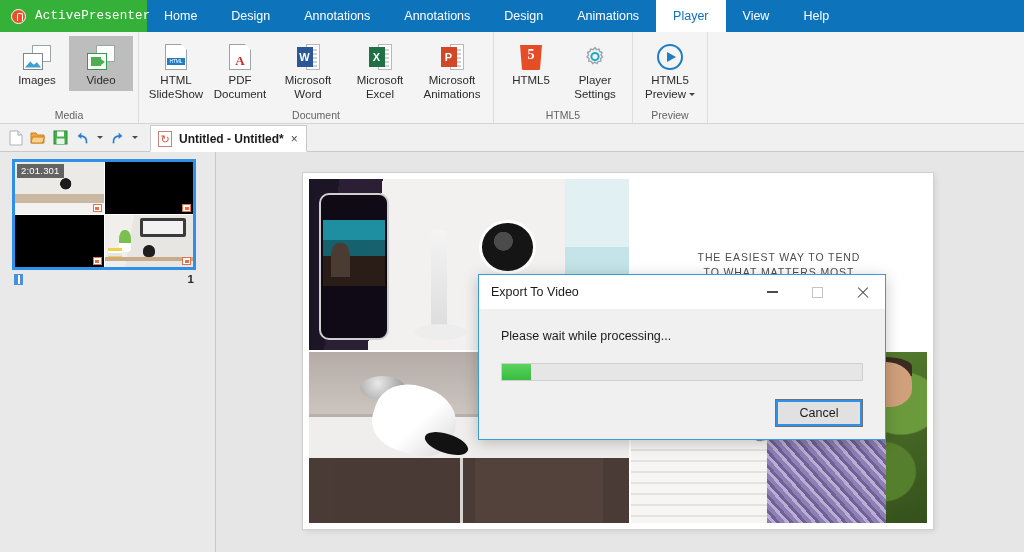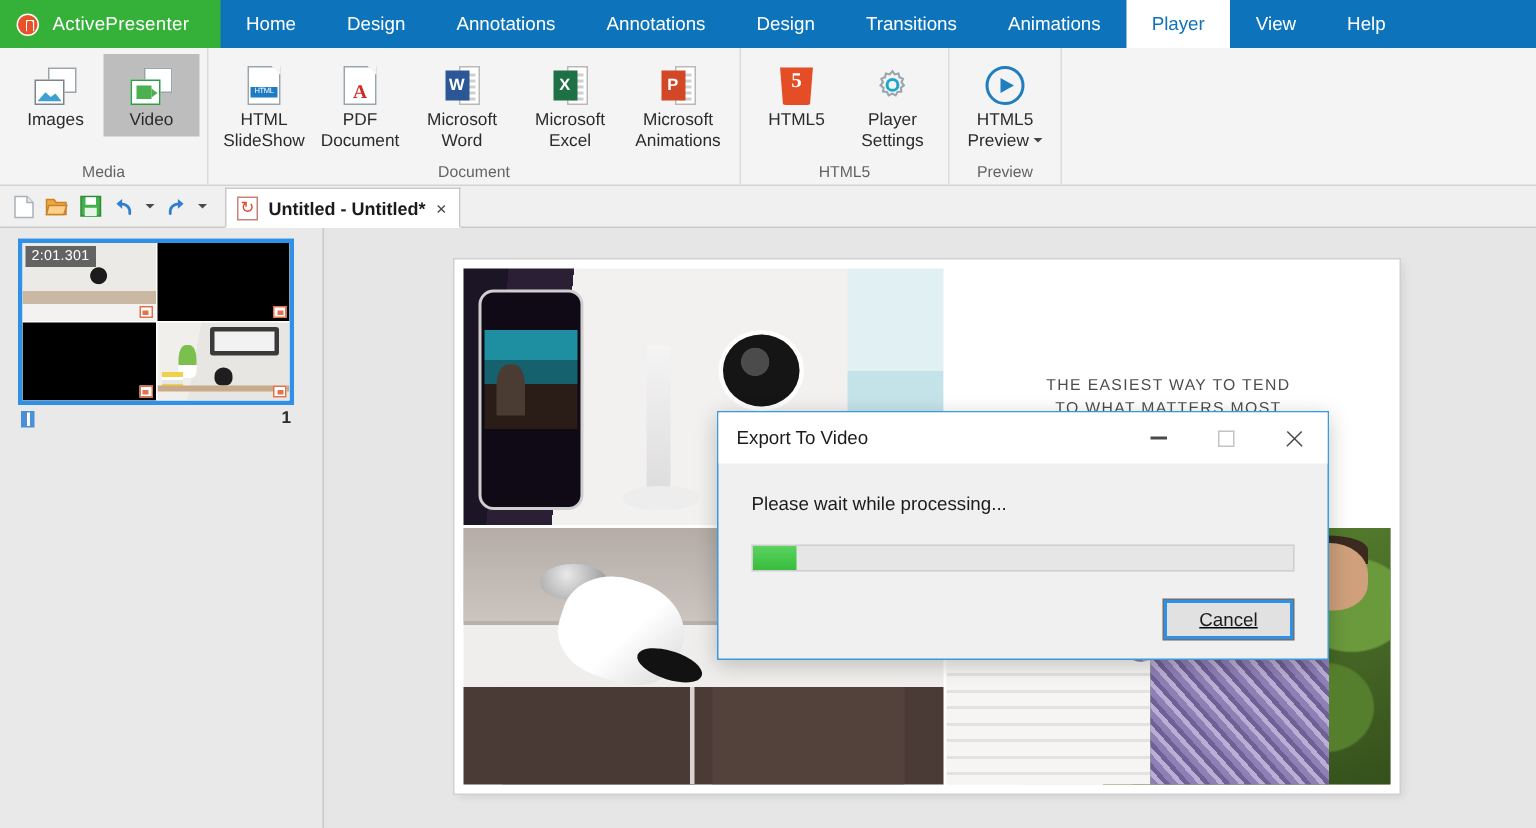--- a/index.html
+++ b/index.html
@@ -24,21 +24,21 @@
   .brand-logo {
     width: 15px; height: 15px; border-radius: 50%;
     background: #e8522b; position: relative; flex: 0 0 auto;
     border: 1.5px solid #fff;
   }
   .brand-logo::after {
     content: ""; position: absolute; left: 4.5px; top: 3px;
     width: 4px; height: 7px; border: 1.3px solid #fff; border-radius: 2px 2px 0 0;
     border-bottom: none;
   }
-  .brand-name { color: #fff; font-size: 12.5px; letter-spacing: .2px; }
+  .brand-name { color: #fff; font-size: 12.5px; letter-spacing: .2px; font-family: Liberation Mono, monospace; }
 
   .tabstrip { display: flex; align-items: stretch; flex: 1 1 auto; }
   .tab {
     display: flex; align-items: center; justify-content: center;
     padding: 0 17px; color: #ffffff; font-size: 12.5px; cursor: default;
     white-space: nowrap;
   }
   .tab.active { background: #ffffff; color: #1072ba; }
 
   
@@ -328,21 +328,21 @@
   .close-gl::before { transform: rotate(45deg); }
   .close-gl::after { transform: rotate(-45deg); }
 
   .dlg-body { padding: 20px 22px 0 22px; }
   .dlg-msg { font-size: 12.5px; color: #1b1b1b; }
   .pbar {
     margin-top: 20px; height: 18px; background: #e6e6e6;
     border: 1px solid #cfcfcf; position: relative; overflow: hidden;
   }
   .pbar-fill { height: 100%; background: linear-gradient(#5bd35f, #37bc3e); }
-  .dlg-footer { display: flex; justify-content: flex-end; padding: 18px 22px 0 22px; text-decoration: underline; }
+  .dlg-footer { display: flex; justify-content: flex-end; padding: 18px 22px 0 22px; }
   .btn-cancel {
     width: 88px; height: 28px; background: #e1e1e1;
     border: 1px solid #707070; outline: 2px solid #2f90e8; outline-offset: -3px;
     font-size: 12.5px; color: #1b1b1b; font-family: "Liberation Sans", sans-serif;
     cursor: default;
   }
 </style>
 </head>
 <body>
 
@@ -352,21 +352,20 @@
     <div class="brand">
       <span class="brand-logo"></span>
       <span class="brand-name">ActivePresenter</span>
     </div>
     <div class="tabstrip">
       <div class="tab">Home</div>
       <div class="tab">Design</div>
       <div class="tab">Annotations</div>
       <div class="tab">Annotations</div>
       <div class="tab">Design</div>
-      <div class="tab">Transitions</div>
       <div class="tab">Animations</div>
       <div class="tab active">Player</div>
       <div class="tab">View</div>
       <div class="tab">Help</div>
     </div>
   </div>
 
   <div class="ribbon">
 
     <div class="rgroup">

